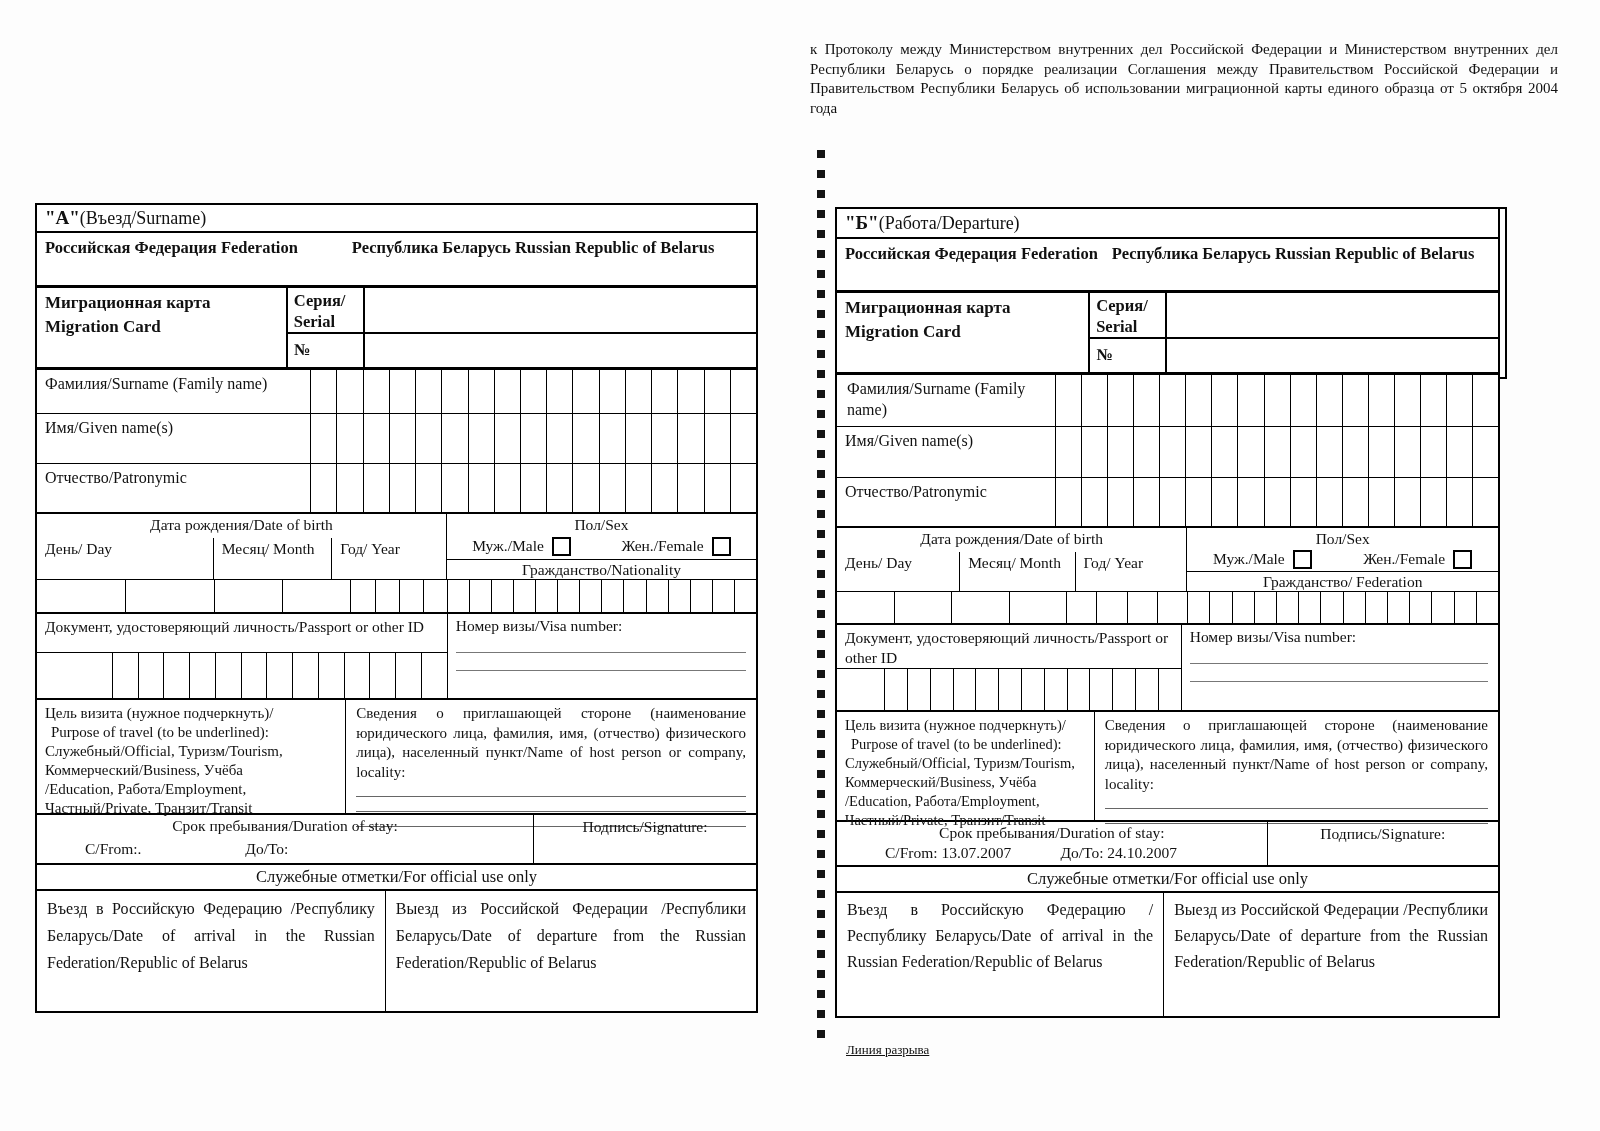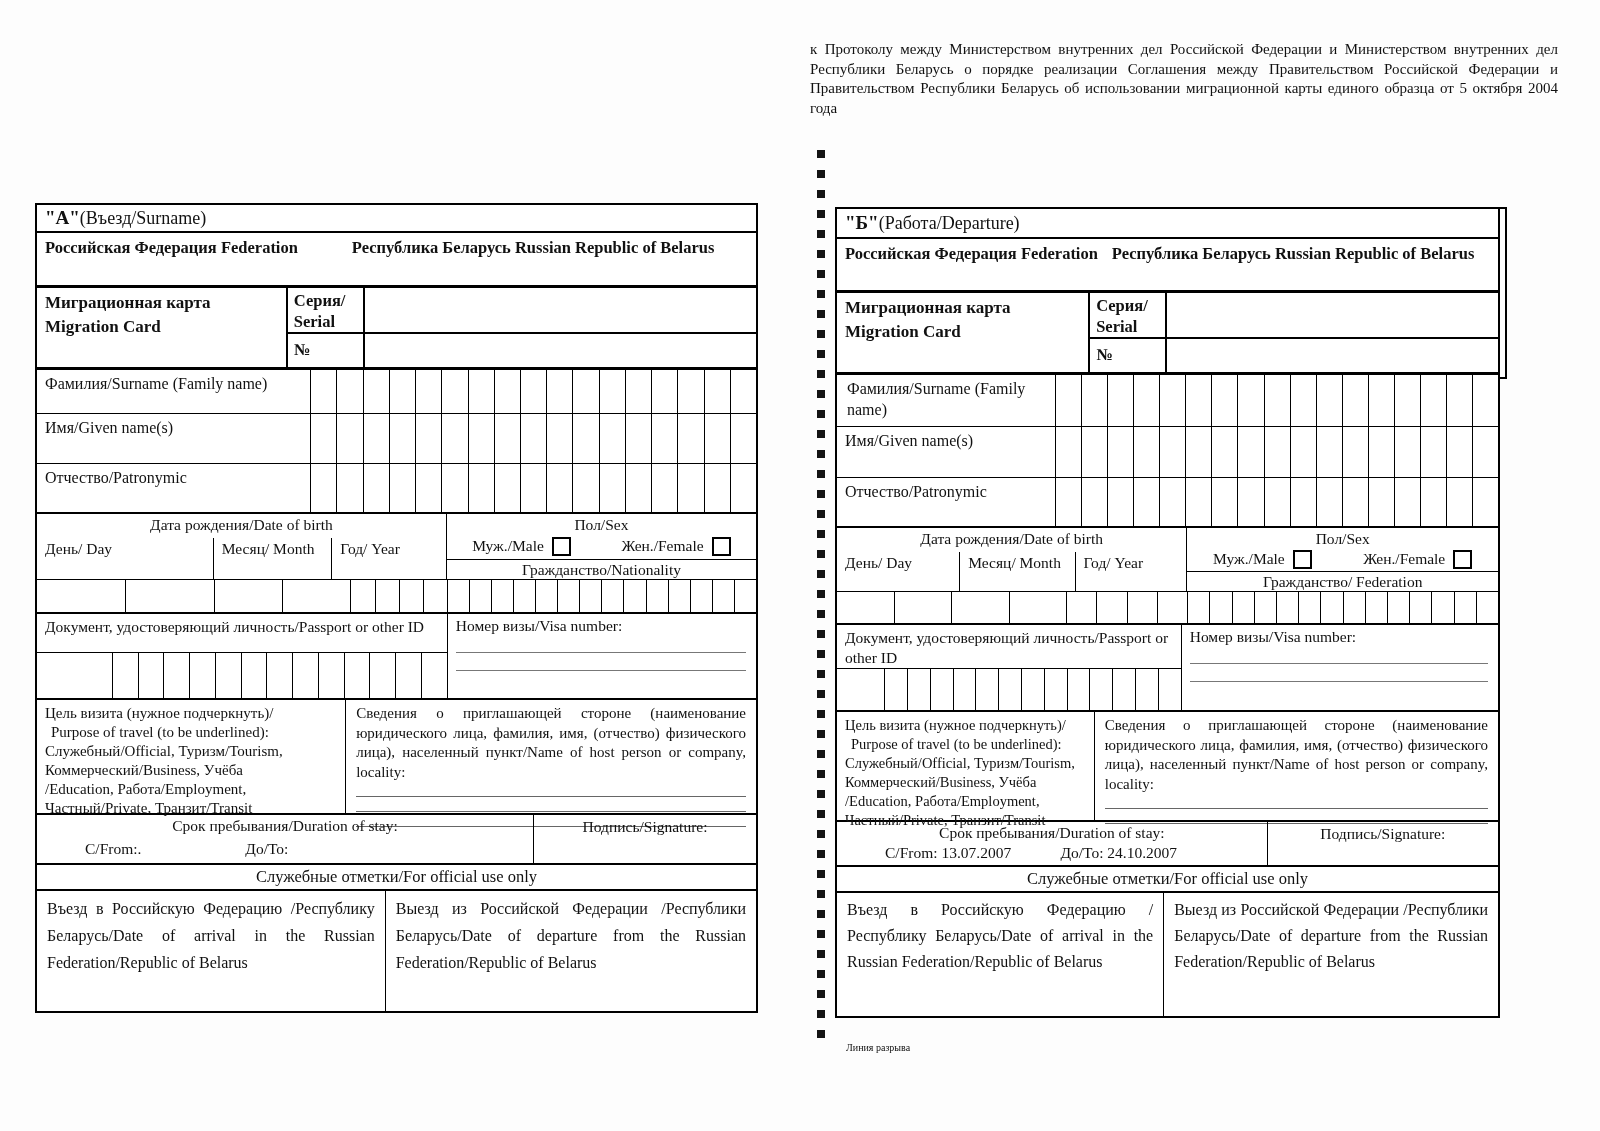--- a/index.html
+++ b/index.html
@@ -5,21 +5,21 @@
   html,body{margin:0;padding:0;background:#fdfdfd;}
   #page{position:relative;width:1600px;height:1131px;background:#fdfdfd;overflow:hidden;
         font-family:"Liberation Serif", serif;color:#111;}
   
   #annex{position:absolute;left:810px;top:40px;width:748px;}
   #annex .a-title{text-align:center;font-size:16px;margin-bottom:4px;}
   #annex .a-body{font-size:15px;line-height:19.5px;text-align:justify;}
   
   #tear{position:absolute;left:817px;top:150px;width:8px;height:890px;
         background:repeating-linear-gradient(to bottom,#141414 0 8px,transparent 8px 20px);}
-  #tear-label{position:absolute;left:846px;top:1042px;font-size:10px;}
+  #tear-label{position:absolute;left:846px;top:1042px;font-size:13px;text-decoration:underline;}
   
   .form{position:absolute;background:#fff;border:2px solid #000;box-sizing:border-box;
         display:flex;flex-direction:column;}
   .form *{box-sizing:border-box;}
   .row{border-bottom:1px solid #000;position:relative;display:flex;flex-shrink:0;}
   .bb2{border-bottom:2px solid #000;}
   .bb3{border-bottom:3px solid #000;}
   .row-title{align-items:center;padding-left:8px;font-size:18px;}
   .row-title b{font-size:19px;}
   .row-countries{font-weight:bold;font-size:16.5px;line-height:25px;}

